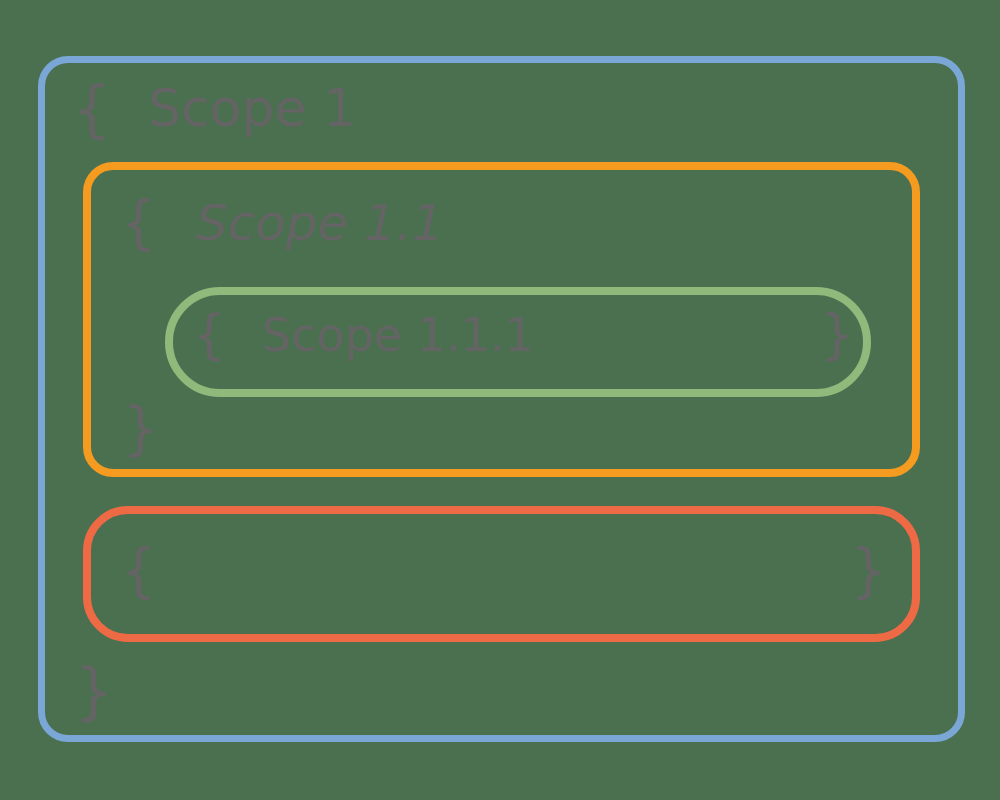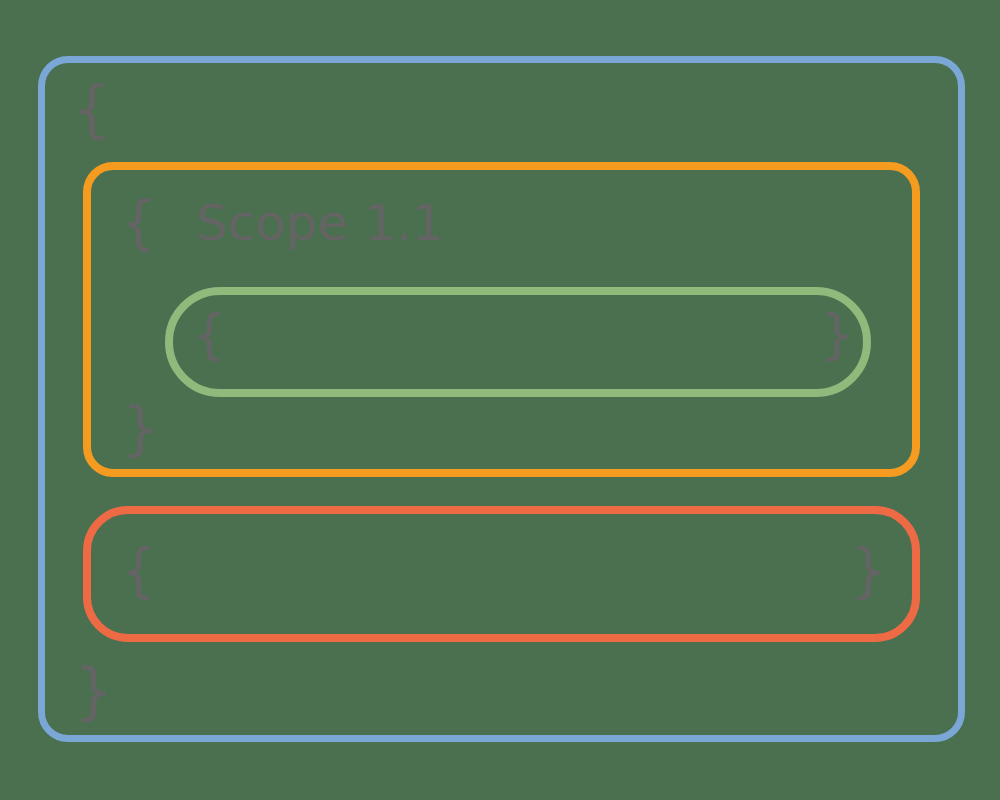--- a/index.html
+++ b/index.html
@@ -114,35 +114,37 @@
 </style>
 </head>
 <body style="background: rgb(74, 112, 80);">
 
 <div id="diagram">
 
   <div class="scope-box scope-1" style="border-color: rgb(123, 167, 215);"></div>
 
   <span class="brace brace-open-1" style="color: rgb(100, 100, 100);">{</span>
 
+  <span class="scope-label label-1" style="color: rgb(100, 100, 100);">Scope 1</span>
 
   <span class="brace brace-close-1" style="color: rgb(100, 100, 100);">}</span>
 
   <div class="scope-box scope-1-1" style="border-color: rgb(245, 155, 32);"></div>
 
   <span class="brace brace-open-1-1" style="color: rgb(100, 100, 100);">{</span>
 
-  <span class="scope-label label-1-1" style="color: rgb(100, 100, 100);">Scope 1.1</span>
+  <span class="scope-label label-1-1" style="color: rgb(100, 100, 100); font-style: italic;">Scope 1.1</span>
 
   <span class="brace brace-close-1-1" style="color: rgb(100, 100, 100);">}</span>
 
   <div class="scope-box scope-1-1-1" style="border-color: rgb(143, 186, 124);"></div>
 
   <span class="brace brace-open-1-1-1" style="color: rgb(100, 100, 100);">{</span>
 
+  <span class="scope-label label-1-1-1" style="color: rgb(100, 100, 100);">Scope 1.1.1</span>
 
   <span class="brace brace-close-1-1-1" style="color: rgb(100, 100, 100);">}</span>
 
   <div class="scope-box scope-1-2" style="border-color: rgb(238, 106, 69);"></div>
 
   <span class="brace brace-open-1-2" style="color: rgb(100, 100, 100);">{</span>
 
 
   <span class="brace brace-close-1-2" style="color: rgb(100, 100, 100);">}</span>
 

